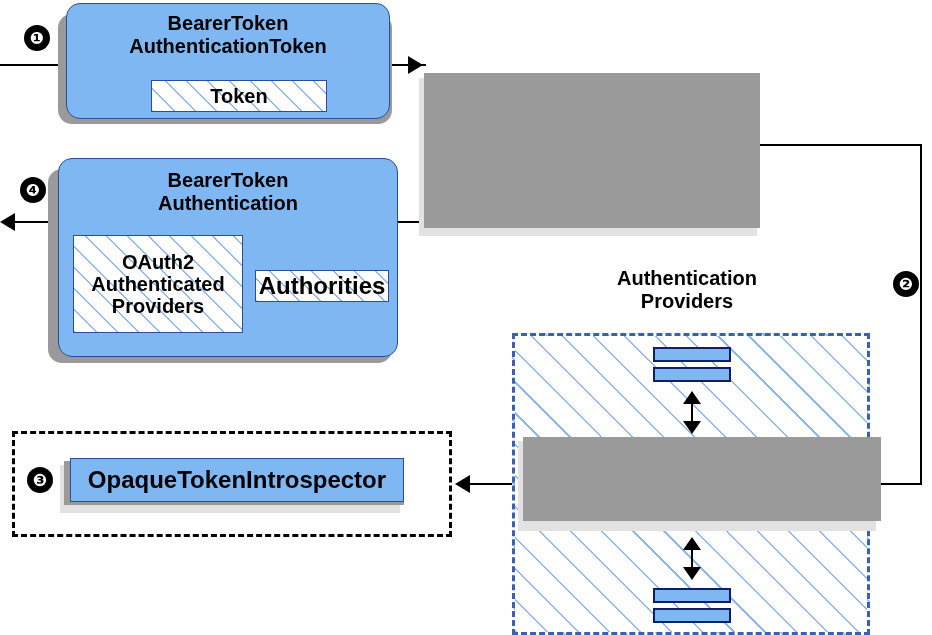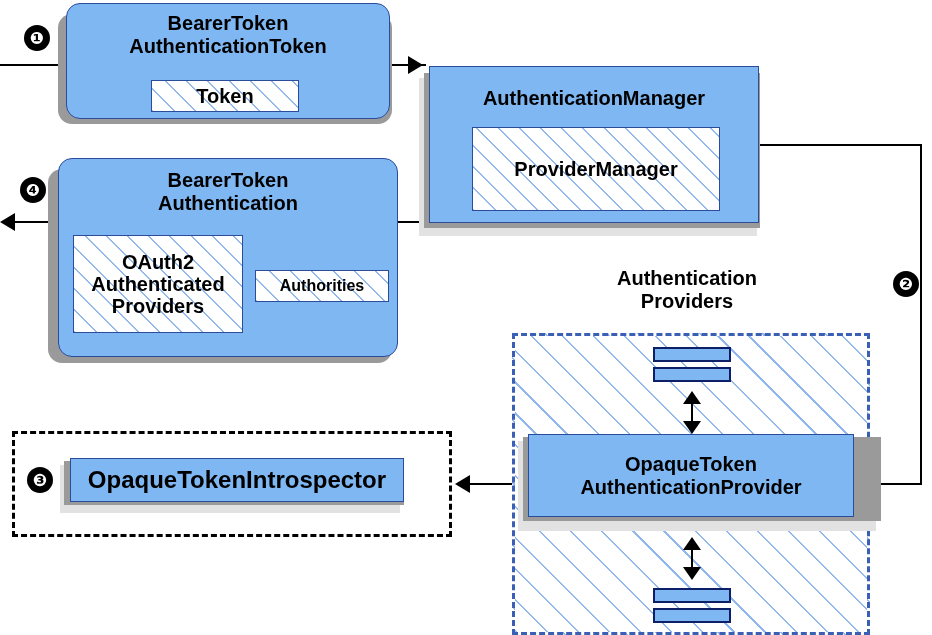--- a/index.html
+++ b/index.html
@@ -129,68 +129,58 @@
 
   <div class="bar" style="left:653px;top:347px;width:78px;height:15px;"></div>
   <div class="bar" style="left:653px;top:367px;width:78px;height:15px;"></div>
 
   <div class="ln ln-v" style="left:691px;top:394px;height:38px;"></div>
   <div class="arw arw-u" style="left:683px;top:391px;"></div>
   <div class="arw arw-d" style="left:683px;top:421px;"></div>
 
   <div class="shadow-lt" style="left:518px;top:441px;width:358px;height:90px;"></div>
   <div class="shadow-dk" style="left:523px;top:437px;width:358px;height:84px;"></div>
-  <div class="node" style="left:528px;top:434px;width:326px;height:83px;justify-content:center;">
-    <div class="node-title" style="font-size:20px;">OpaqueToken
-AuthenticationProvider</div>
-  </div>
 
   <div class="ln ln-v" style="left:691px;top:540px;height:38px;"></div>
   <div class="arw arw-u" style="left:683px;top:537px;"></div>
   <div class="arw arw-d" style="left:683px;top:567px;"></div>
 
   <div class="bar" style="left:653px;top:588px;width:78px;height:15px;"></div>
   <div class="bar" style="left:653px;top:608px;width:78px;height:15px;"></div>
 
   <div class="group-dashed-black" style="left:12px;top:431px;width:440px;height:106px;"></div>
 
   <div class="shadow-lt" style="left:60px;top:465px;width:340px;height:48px;"></div>
   <div class="shadow-dk" style="left:64px;top:461px;width:340px;height:44px;"></div>
   <div class="node" style="left:70px;top:458px;width:334px;height:44px;justify-content:center;">
     <div class="node-title" style="font-size:24px;">OpaqueTokenIntrospector</div>
   </div>
 
   <div class="shadow-lt" style="left:419px;top:78px;width:338px;height:158px;"></div>
   <div class="shadow-dk" style="left:424px;top:73px;width:336px;height:155px;"></div>
-  <div class="node" style="left:429px;top:66px;width:330px;height:157px;">
-    <div class="node-title" style="font-size:20px;margin-top:20px;">AuthenticationManager</div>
-    <div class="hatch" style="left:42px;top:60px;width:248px;height:84px;font-size:20px;">
-      <span>ProviderManager</span>
-    </div>
-  </div>
 
   <div class="shadow-dk" style="left:58px;top:14px;width:334px;height:110px;border-radius:14px;"></div>
   <div class="node rounded" style="left:66px;top:3px;width:324px;height:116px;">
     <div class="node-title" style="font-size:20px;margin-top:8px;">BearerToken
 AuthenticationToken</div>
-    <div class="hatch" style="left:84px;top:76px;width:148px;height:32px;font-size:20px;">
+    <div class="hatch" style="left:84px;top:76px;width:176px;height:32px;font-size:20px;">
       <span>Token</span>
     </div>
   </div>
 
   <div class="shadow-dk" style="left:48px;top:169px;width:344px;height:194px;border-radius:14px;"></div>
   <div class="node rounded" style="left:58px;top:158px;width:340px;height:199px;">
     <div class="node-title" style="font-size:20px;margin-top:10px;">BearerToken
 Authentication</div>
     <div class="hatch" style="left:14px;top:76px;width:170px;height:98px;font-size:20px;">
       <span>OAuth2
 Authenticated
 Providers</span>
     </div>
-    <div class="hatch" style="left:196px;top:111px;width:134px;height:32px;font-size:16px;">
+    <div class="hatch" style="left:196px;top:111px;width:134px;height:32px;font-size:24px;">
       <span>Authorities</span>
     </div>
   </div>
 
   <div class="badge" style="left:24px;top:25px;">❶</div>
   <div class="badge" style="left:893px;top:271px;">❷</div>
   <div class="badge" style="left:27px;top:467px;">❸</div>
   <div class="badge" style="left:20px;top:177px;">❹</div>
 
 </div>

